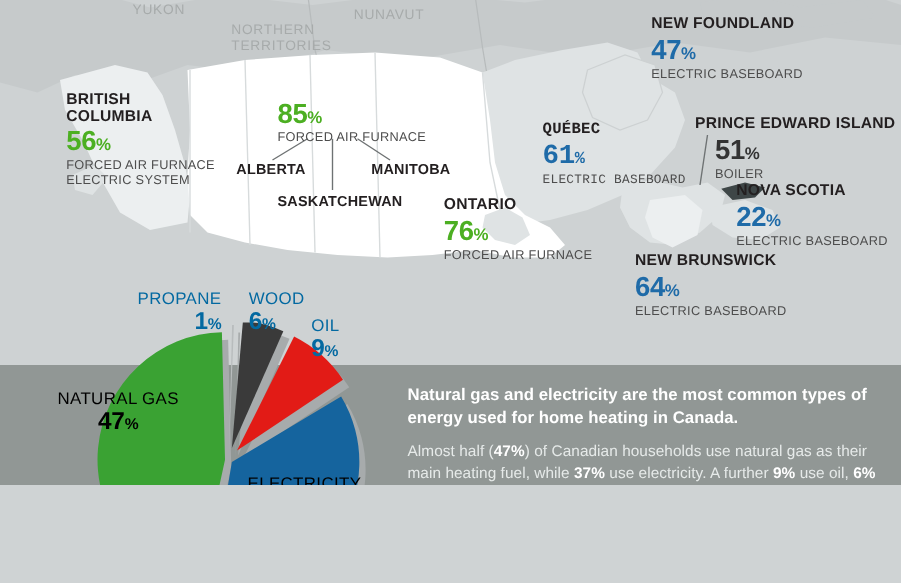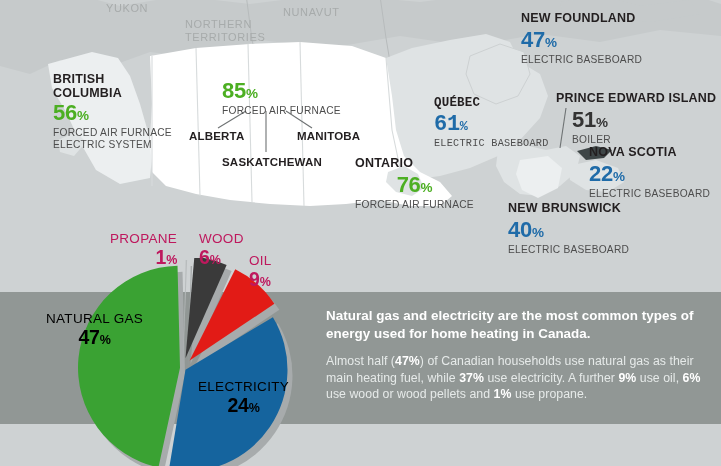--- a/index.html
+++ b/index.html
@@ -1,21 +1,21 @@
 <!DOCTYPE html>
 <html><head>
 <meta charset="utf-8">
 <style>
   html,body{margin:0;padding:0;}
   body{
     font-family:"Liberation Sans","DejaVu Sans",sans-serif;
     background:#cfd3d4;
     width:721px;height:466px;overflow:hidden;
   }
-  #stage{position:relative;width:721px;height:466px;overflow:hidden;background:#cfd3d4;}
+  #stage{position:relative;width:721px;height:388px;overflow:hidden;background:#cfd3d4;}
 
   
   .band-top{position:absolute;left:0;top:0;width:721px;height:292px;background:#ced2d3;}
   .band-mid{position:absolute;left:0;top:292px;width:721px;height:132px;background:#919795;}
   .band-bot{position:absolute;left:0;top:424px;width:721px;height:42px;background:#ced2d3;}
 
   
   #map{position:absolute;left:0;top:0;width:721px;height:300px;}
 
   
@@ -43,21 +43,21 @@
   }
   .align-r{text-align:right;}
 
   
   #pie{position:absolute;left:55px;top:258px;width:290px;height:215px;}
 
   .pielabel{position:absolute;white-space:nowrap;}
   .pl-name{font-size:13.5px;font-weight:normal;letter-spacing:.3px;text-transform:uppercase;}
   .pl-val{font-size:19.5px;font-weight:bold;letter-spacing:-.2px;}
   .pl-val .sym{font-size:12.5px;font-weight:bold;}
-  .pl-dark .pl-name,.pl-dark .pl-val{color:#be185d;}
+  .pl-dark .pl-name,.pl-dark .pl-val{color:#0369a1;}
   .pl-light .pl-name,.pl-light .pl-val{color:#000000;}
 
   
   #panel{position:absolute;left:326px;top:307px;width:375px;}
   #panel .head{
     font-size:13.4px;font-weight:bold;color:#ffffff;line-height:17.5px;
     letter-spacing:.05px;margin:0 0 11px 0;
   }
   #panel .body{
     font-size:12.3px;color:#e6eae9;line-height:16.6px;letter-spacing:.05px;margin:0;
@@ -139,21 +139,21 @@
     <div class="fuel">ELECTRIC SYSTEM</div>
   </div>
 
   <div class="lbl" style="left:222px;top:79px;">
     <div class="pct green"><span>85</span><span class="sym">%</span></div>
     <div class="fuel">FORCED AIR FURNACE</div>
   </div>
 
   <div class="lbl" style="left:355px;top:157px;">
     <div class="prov">ONTARIO</div>
-    <div class="pct green" style="margin-top:2px;text-align:center;"><span>76</span><span class="sym">%</span></div>
+    <div class="pct green" style="margin-top:2px;"><span>76</span><span class="sym">%</span></div>
     <div class="fuel">FORCED AIR FURNACE</div>
   </div>
 
   <div class="lbl" style="left:434px;top:97px;font-family:Liberation Mono, monospace;">
     <div class="prov">QUÉBEC</div>
     <div class="pct blue" style="margin-top:2px;"><span>61</span><span class="sym">%</span></div>
     <div class="fuel">ELECTRIC BASEBOARD</div>
   </div>
 
   <div class="lbl" style="left:521px;top:12px;">
@@ -171,21 +171,21 @@
   </div>
 
   <div class="lbl" style="left:589px;top:146px;">
     <div class="prov">NOVA SCOTIA</div>
     <div class="pct blue" style="margin-top:2px;"><span>22</span><span class="sym">%</span></div>
     <div class="fuel">ELECTRIC BASEBOARD</div>
   </div>
 
   <div class="lbl" style="left:508px;top:202px;">
     <div class="prov">NEW BRUNSWICK</div>
-    <div class="pct blue" style="margin-top:2px;"><span>40</span><span class="sym">%</span></div>
+    <div class="pct blue" style="margin-top:2px;"><span>64</span><span class="sym">%</span></div>
     <div class="fuel">ELECTRIC BASEBOARD</div>
   </div>
 
   <svg id="pie" viewBox="0 0 290 215">
     <g id="pie-shadow">
         <path d="M 133.18846455446877 110.00296063780561 L 135.6805467260394 8.033408680124936 A 102 102 0 0 1 137.1040210813958 8.078143163922263 Z" fill="#a7abac"></path>
         <path d="M 135.48689887164855 106.31416838871368 L 144.3767846319097 4.702309183355638 A 102 102 0 0 1 176.64851909959233 12.988282268031554 Z" fill="#a7abac"></path>
         <path d="M 139.6131186532365 108.4988893036954 L 185.28454561279102 17.29515714607986 A 102 102 0 0 1 224.373534519218 51.75673652266431 Z" fill="#a7abac"></path>
         <path d="M 135.48124172282368 117.68625013355638 L 222.91230639443913 65.15236649273085 A 102 102 0 0 1 118.82199357417826 218.3166106174673 Z" fill="#a7abac"></path>
         <path d="M 130.01331410619076 115.71767506004446 L 108.45818486774114 215.41409627722624 A 102 102 0 0 1 127.52123193462009 13.748123102363778 Z" fill="#a7abac"></path>

